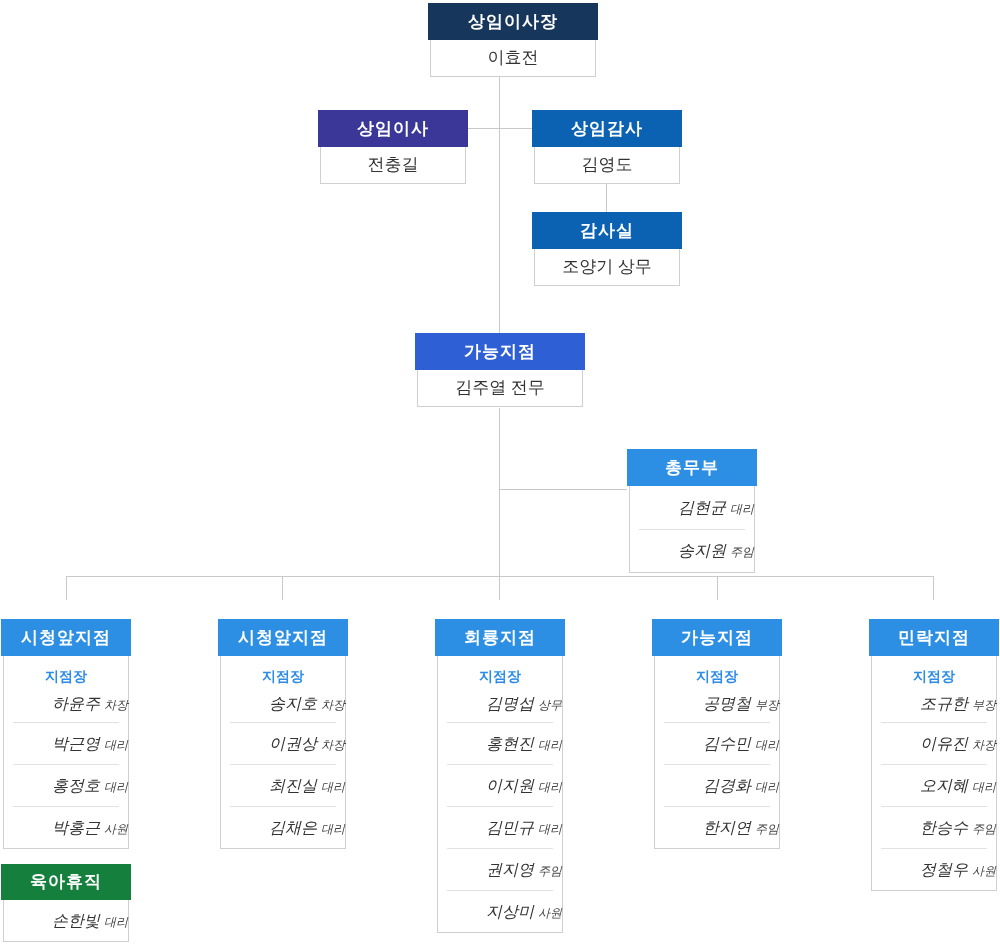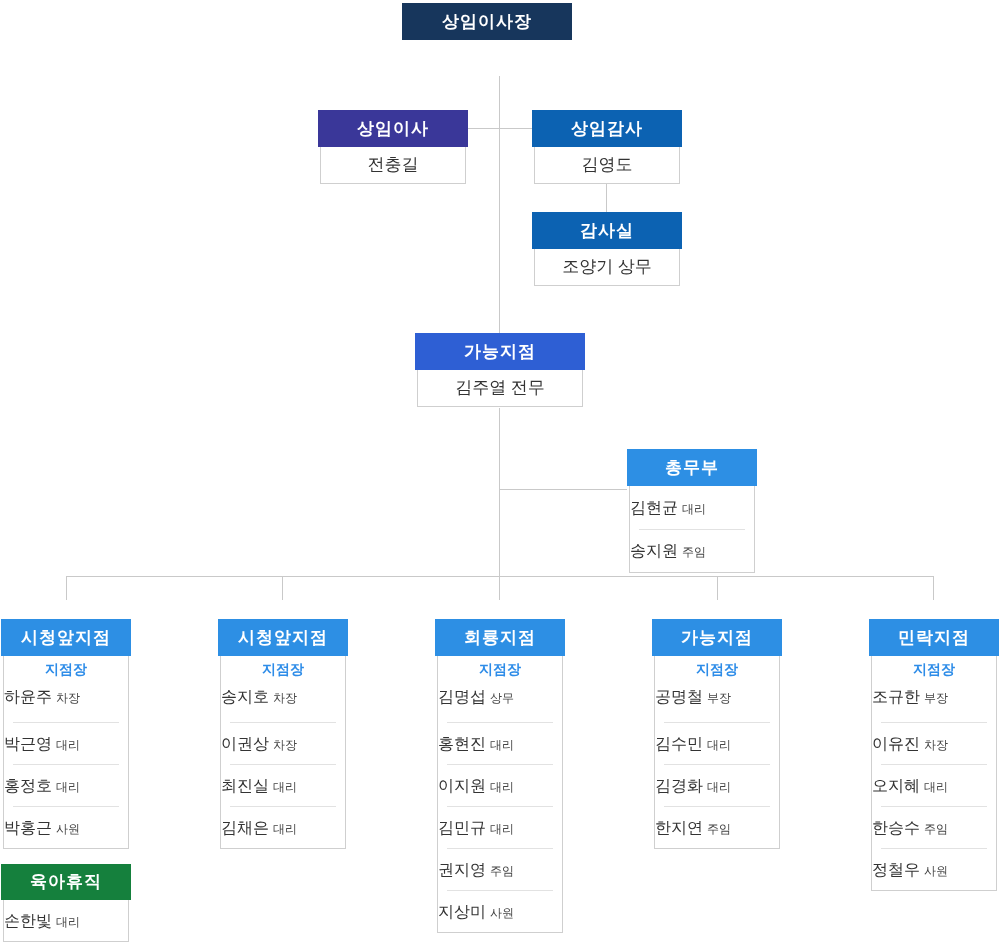--- a/index.html
+++ b/index.html
@@ -17,25 +17,25 @@
   .hd.indigo { background:#3a3799; }
   .hd.blue   { background:#0c62b2; }
   .hd.royal  { background:#2e5fd4; }
   .hd.sky    { background:#2d8fe4;margin-top:19px; }
   .hd.cyan   { background:#15803d; }
   .body {
     margin:0 2px; background:#ffffff;
     border:1px solid #cfcfcf; border-top:none;
   }
   .nm { line-height:36px; text-align:center; font-size:17px; color:#333333; }
-  .mrow { height:41px; line-height:41px; text-align:left; white-space:nowrap; }
+  .mrow { height:41px; line-height:41px; text-align:right; white-space:nowrap;font-style:italic; }
   .m-name  { font-size:16px; color:#333333; }
   .m-title { font-size:12px; color:#444444; margin-left:4px; }
   .sep { height:1px; background:#e2e2e2; margin:0 9px; }
-  .leader { height:66px; padding-top:1px; box-sizing:border-box; text-align:center; }
+  .leader { height:66px; padding-top:8px; box-sizing:border-box; text-align:center; }
   .leader-label { font-size:14px; font-weight:bold; color:#2d8ce8; line-height:24px; }
   .leader .mrow { height:32px; line-height:32px; }
   .line { position:absolute; background:#c9c9c9; }
 </style>
 </head>
 <body>
 
 <div id="canvas">
 
   <div class="line" style="left:499px;top:76px;width:1px;height:257px"></div>
@@ -43,22 +43,25 @@
   <div class="line" style="left:606px;top:184px;width:1px;height:28px"></div>
   <div class="line" style="left:499px;top:408px;width:1px;height:169px"></div>
   <div class="line" style="left:500px;top:489px;width:127px;height:1px"></div>
   <div class="line" style="left:66px;top:576px;width:868px;height:1px"></div>
   <div class="line" style="left:66px;top:576px;width:1px;height:24px"></div>
   <div class="line" style="left:282px;top:576px;width:1px;height:24px"></div>
   <div class="line" style="left:499px;top:576px;width:1px;height:24px"></div>
   <div class="line" style="left:717px;top:576px;width:1px;height:24px"></div>
   <div class="line" style="left:933px;top:576px;width:1px;height:24px"></div>
 
-  <div class="node" style="left:402px;top:3px;width:170px">
+  <div class="node" style="left:428px;top:3px;width:170px">
     <div class="hd navy">상임이사장</div>
+    <div class="body">
+        <div class="nm">이효전</div>
+      </div>
   </div>
 
   <div class="node" style="left:532px;top:110px;width:150px">
     <div class="hd blue">상임감사</div>
     <div class="body">
         <div class="nm">김영도</div>
       </div>
   </div>
 
   <div class="node" style="left:318px;top:110px;width:150px">

